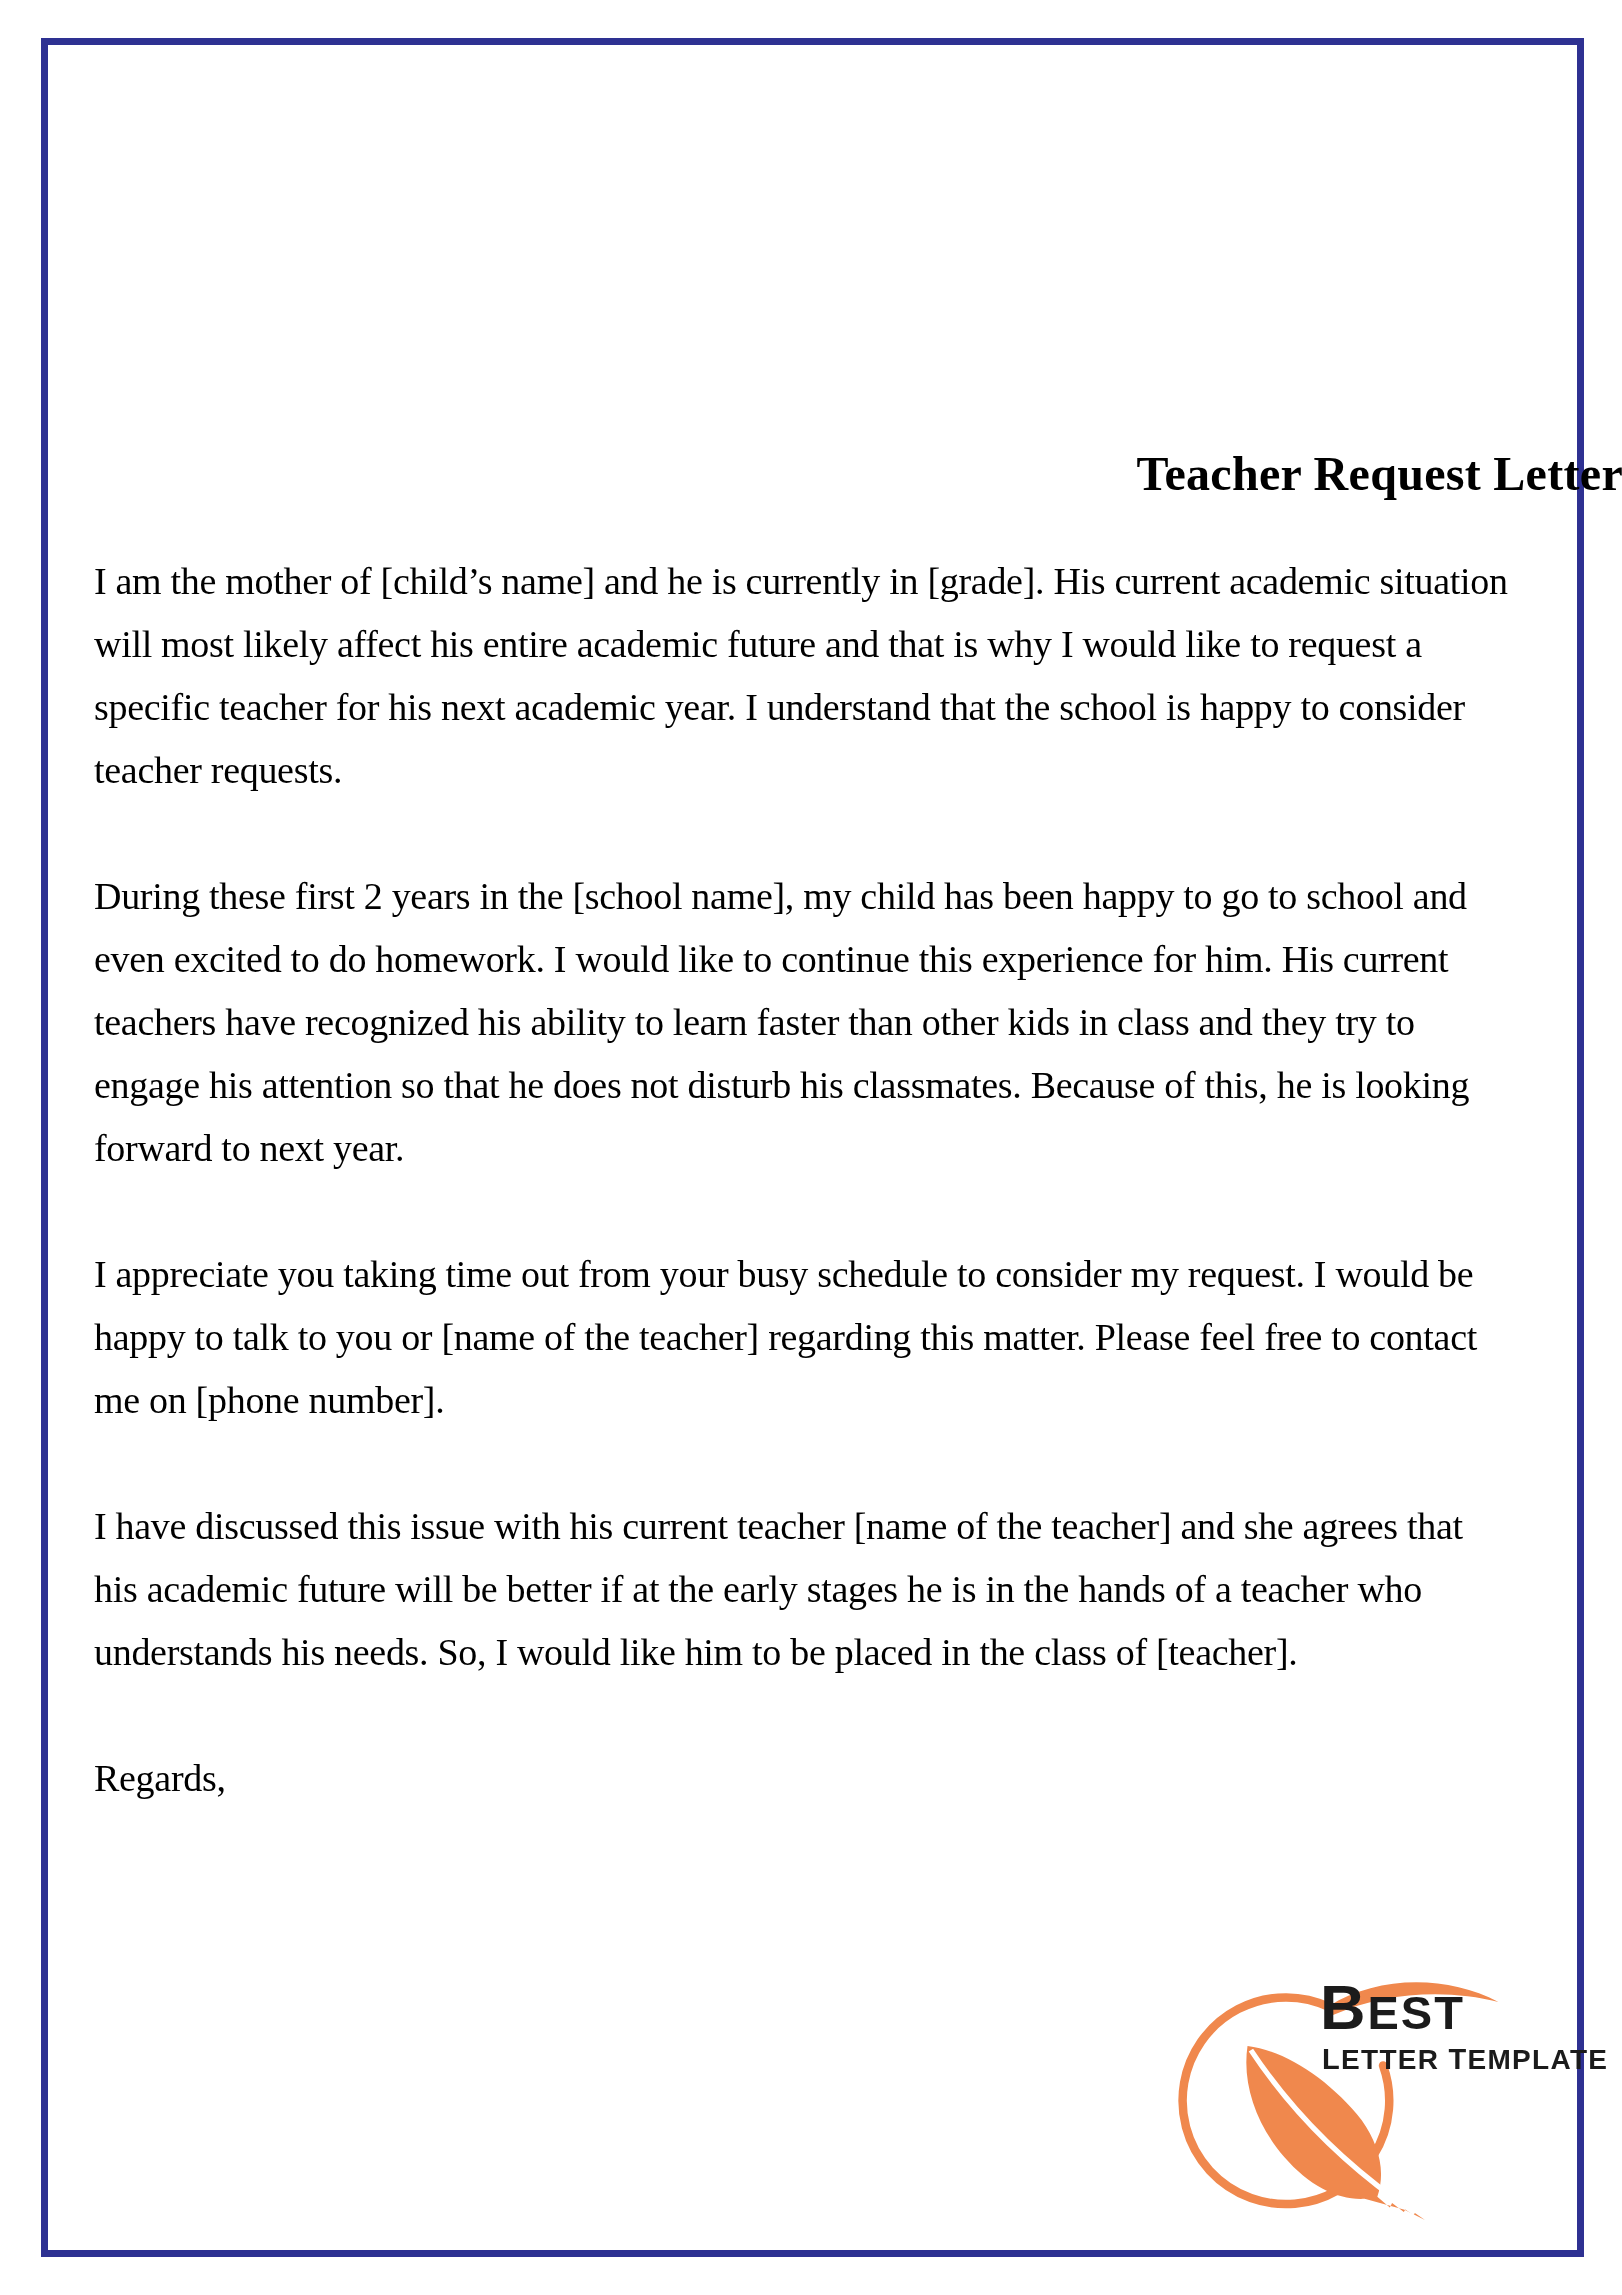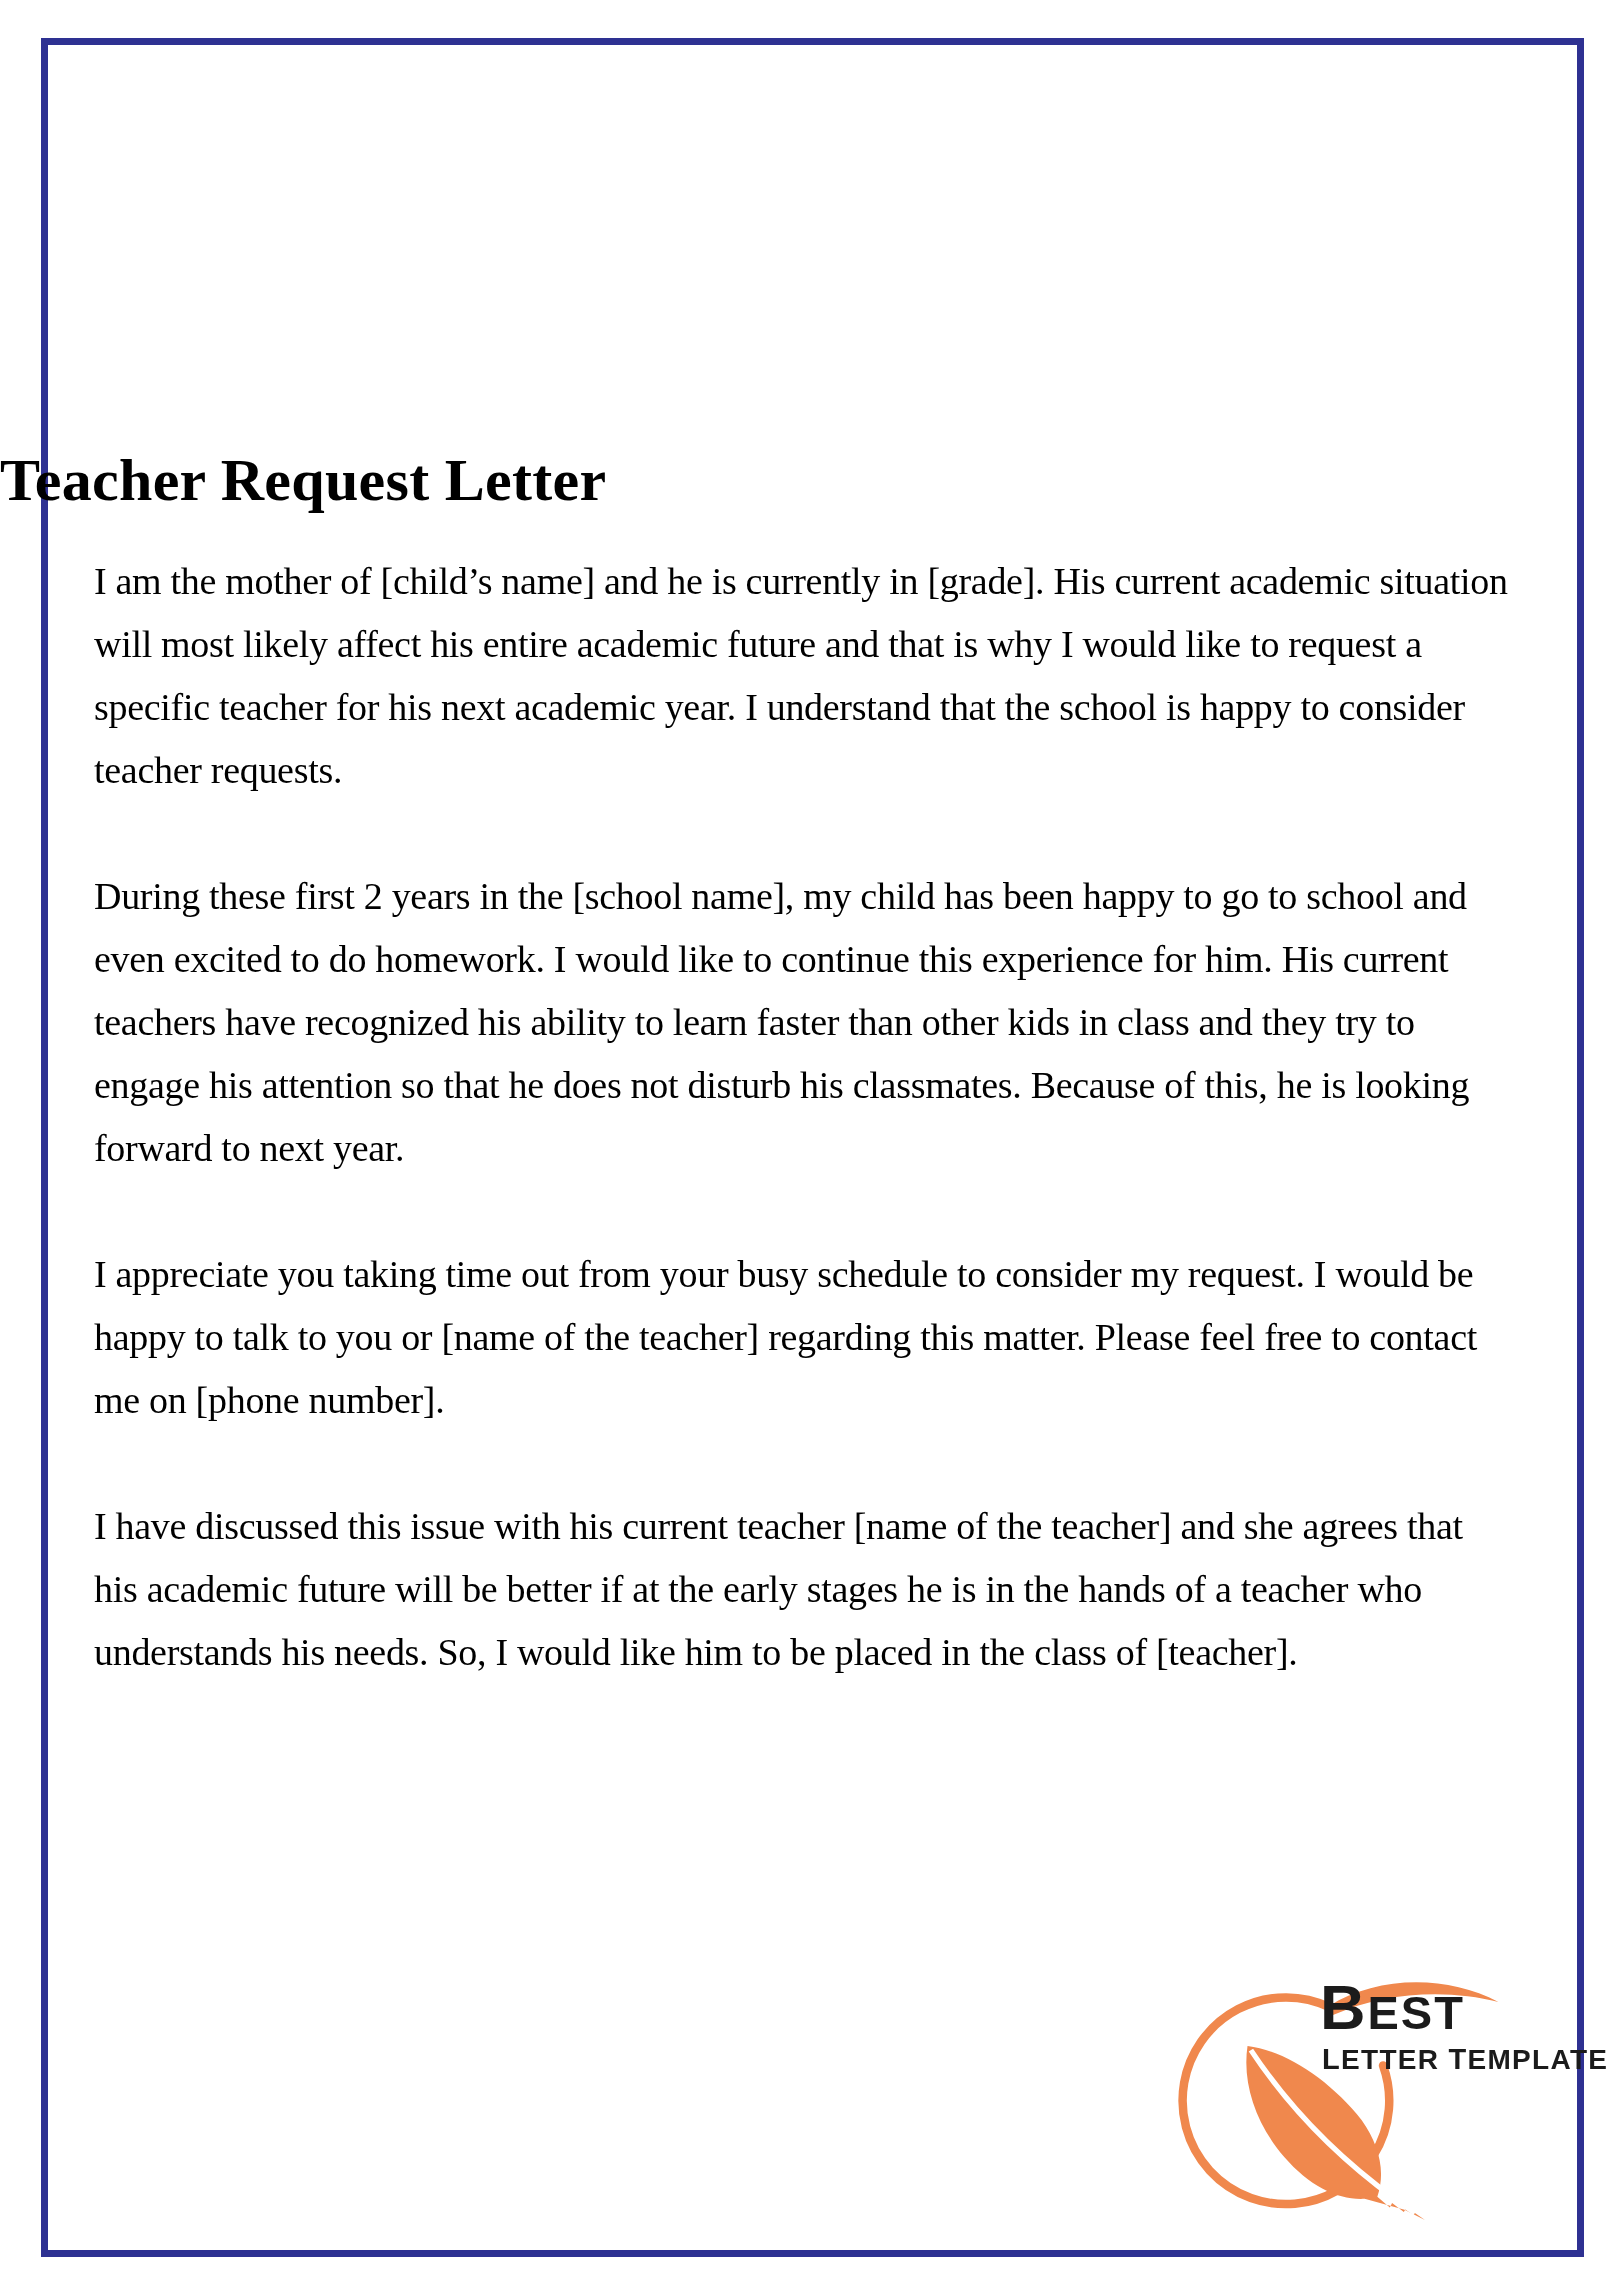--- a/index.html
+++ b/index.html
@@ -19,22 +19,22 @@
     right: 39px;
     bottom: 38px;
     border: 7.2px solid #2E3192;
     pointer-events: none;
   }
   .page-title {
     position: absolute;
     top: 446px;
     left: 0;
     width: 100%;
-    text-align: left;
-    font-size: 60px;
+    text-align: right;
+    font-size: 48px;
     font-weight: bold;
     letter-spacing: 0.3px;
   }
   .letter-body {
     position: absolute;
     left: 94px;
     top: 550px;
     width: 1420px;
     font-size: 38px;
     line-height: 63px;
@@ -86,20 +86,21 @@
 
   <div class="border-frame"></div>
 
   <div class="page-title">Teacher Request Letter</div>
 
   <div class="letter-body">
     <p>I am the mother of [child’s name] and he is currently in [grade]. His current academic situation will most likely affect his entire academic future and that is why I would like to request a specific teacher for his next academic year. I understand that the school is happy to consider teacher requests.</p>
     <p>During these first 2 years in the [school name], my child has been happy to go to school and even excited to do homework. I would like to continue this experience for him. His current teachers have recognized his ability to learn faster than other kids in class and they try to engage his attention so that he does not disturb his classmates. Because of this, he is looking forward to next year.</p>
     <p>I appreciate you taking time out from your busy schedule to consider my request. I would be happy to talk to you or [name of the teacher] regarding this matter. Please feel free to contact me on [phone number].</p>
     <p>I have discussed this issue with his current teacher [name of the teacher] and she agrees that his academic future will be better if at the early stages he is in the hands of a teacher who understands his needs. So, I would like him to be placed in the class of [teacher].</p>
+    <p class="closing">Regards,</p>
   </div>
 
   <div class="logo">
     <svg width="347" height="327" viewBox="0 0 530 500">
 
       <path d="M 328.5 201 A 158 158 0 1 1 246.8 111.8" fill="none" stroke="#F0884D" stroke-width="13" stroke-linecap="round"></path>
 
       <path d="M 246 110 C 320 64, 425 62, 505 104 C 428 84, 332 88, 252 124 Z" fill="#F0884D"></path>
 
       <g transform="translate(60,215) rotate(-40)">

